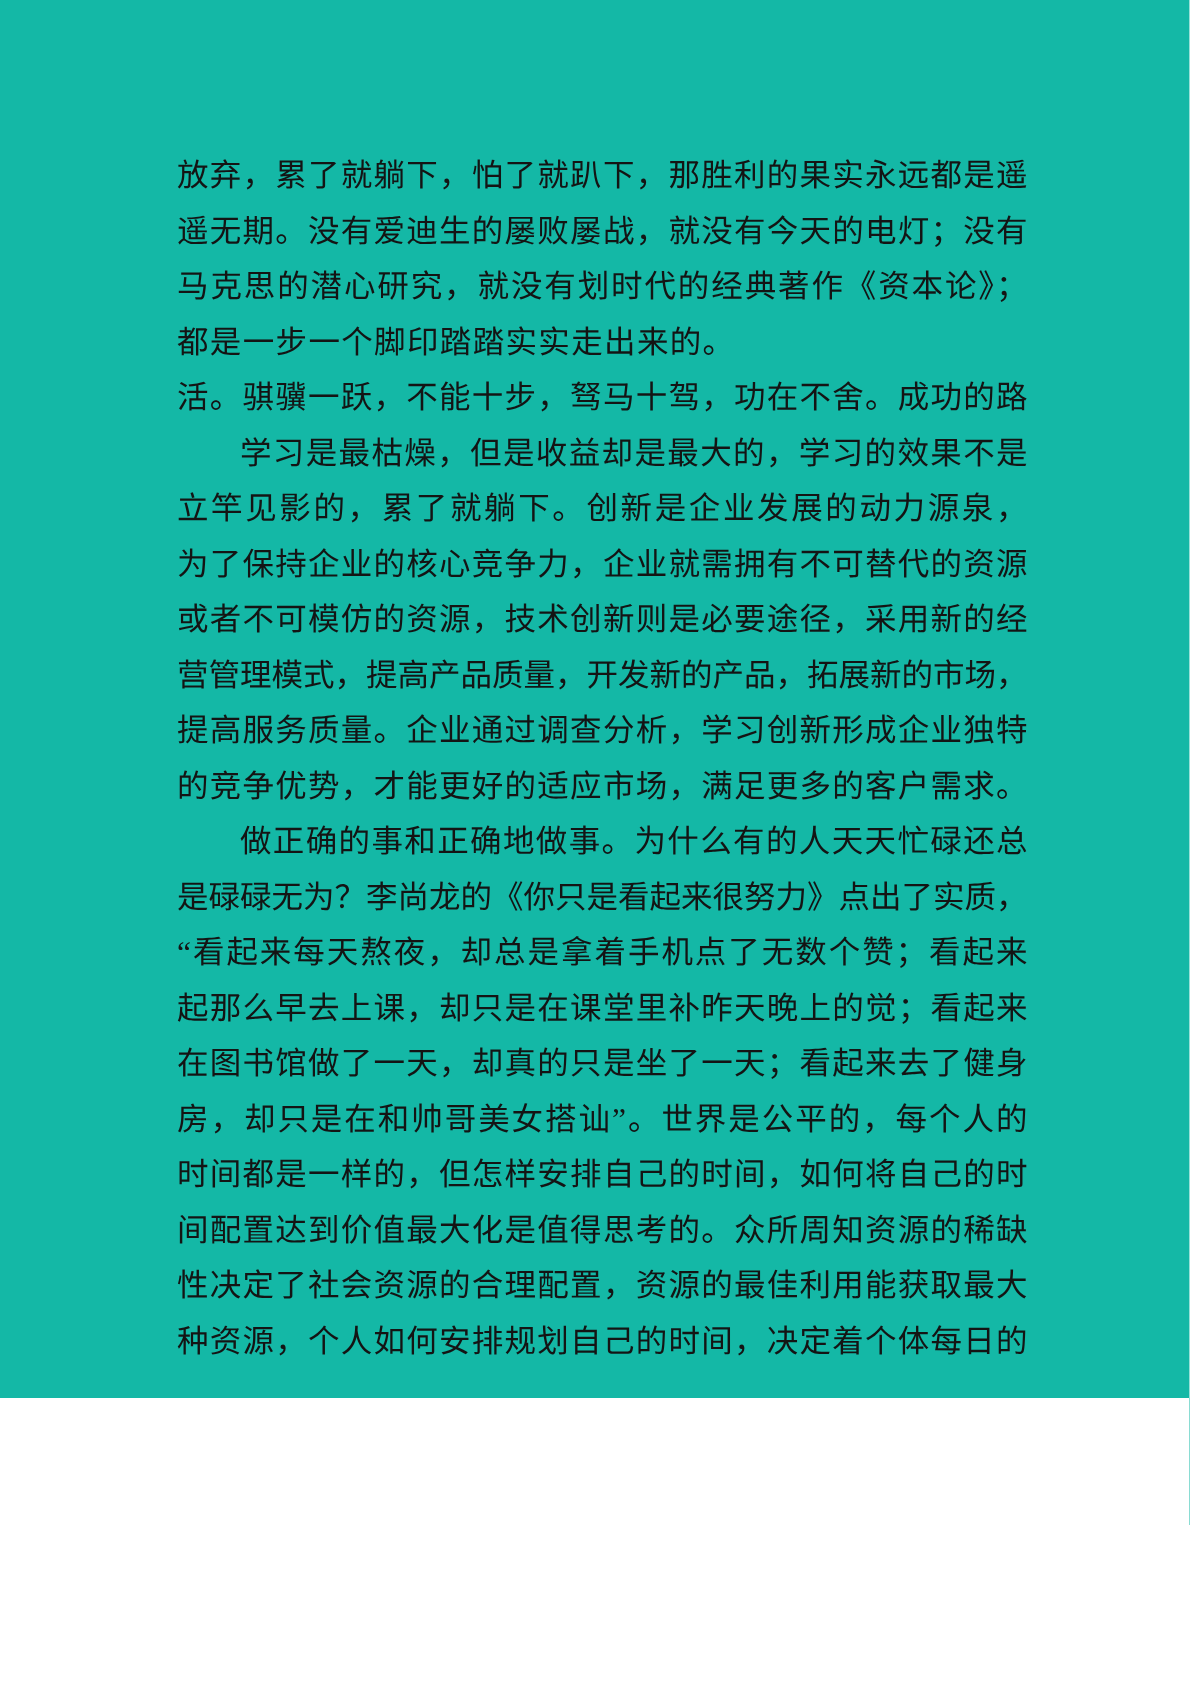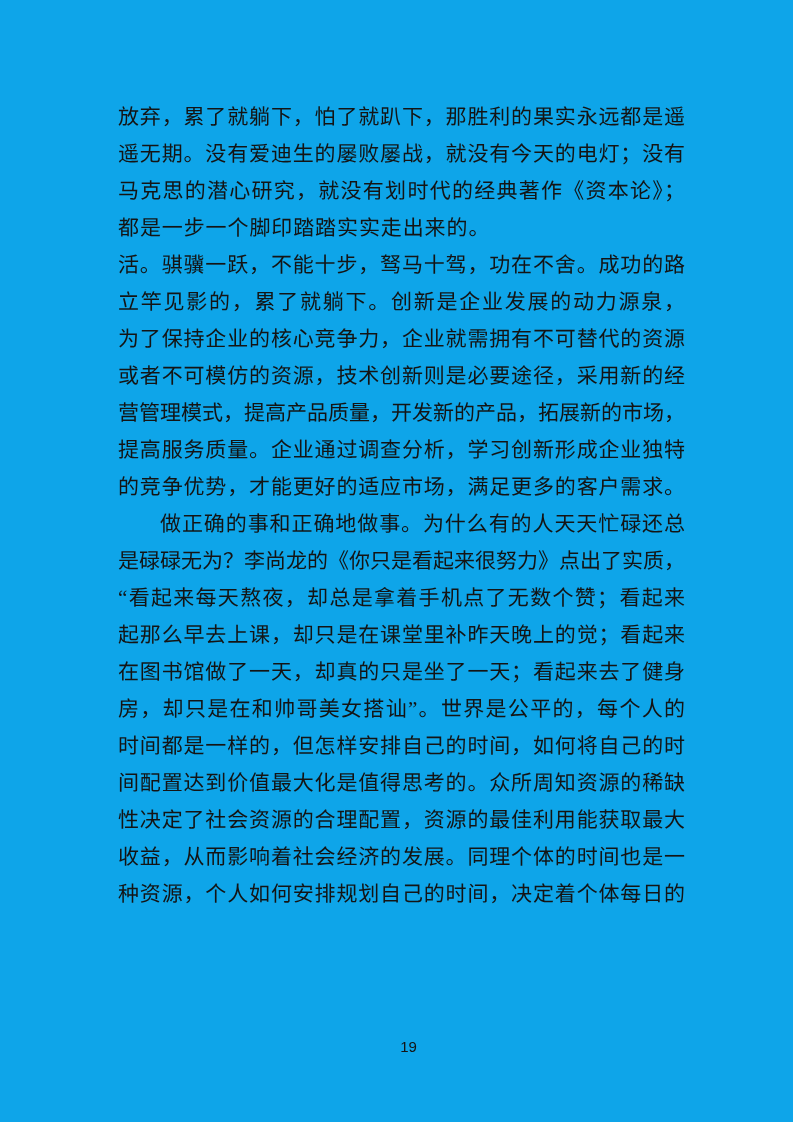--- a/index.html
+++ b/index.html
@@ -3,22 +3,22 @@
 <meta charset="utf-8">
 <style>
   html, body {
     margin: 0;
     padding: 0;
     background: #ffffff;
   }
   .page {
     position: relative;
     width: 793px;
-    height: 1122px;
-    background: #0ea5e9;
+    height: 932px;
+    background: #14b8a6;
     color: #141414;
     font-family: "Liberation Serif", "DejaVu Serif", serif;
     overflow: hidden;
   }
   .text-block {
     position: absolute;
     left: 118px;
     top: 99px;
     width: 567px;
   }
@@ -60,35 +60,35 @@
 <div class="page">
   <div class="text-block">
       <div class="paragraph">
         <div class="line">放弃，累了就躺下，怕了就趴下，那胜利的果实永远都是遥</div>
         <div class="line">遥无期。没有爱迪生的屡败屡战，就没有今天的电灯；没有</div>
         <div class="line">马克思的潜心研究，就没有划时代的经典著作《资本论》；</div>
         <div class="line short">都是一步一个脚印踏踏实实走出来的。</div>
         <div class="line">活。骐骥一跃，不能十步，驽马十驾，功在不舍。成功的路</div>
       </div>
       <div class="paragraph">
+        <div class="line indent">学习是最枯燥，但是收益却是最大的，学习的效果不是</div>
         <div class="line">立竿见影的，累了就躺下。创新是企业发展的动力源泉，</div>
         <div class="line">为了保持企业的核心竞争力，企业就需拥有不可替代的资源</div>
         <div class="line">或者不可模仿的资源，技术创新则是必要途径，采用新的经</div>
         <div class="line">营管理模式，提高产品质量，开发新的产品，拓展新的市场，</div>
         <div class="line">提高服务质量。企业通过调查分析，学习创新形成企业独特</div>
         <div class="line">的竞争优势，才能更好的适应市场，满足更多的客户需求。</div>
       </div>
       <div class="paragraph">
         <div class="line indent">做正确的事和正确地做事。为什么有的人天天忙碌还总</div>
         <div class="line">是碌碌无为？李尚龙的《你只是看起来很努力》点出了实质，</div>
         <div class="line">“看起来每天熬夜，却总是拿着手机点了无数个赞；看起来</div>
         <div class="line">起那么早去上课，却只是在课堂里补昨天晚上的觉；看起来</div>
         <div class="line">在图书馆做了一天，却真的只是坐了一天；看起来去了健身</div>
         <div class="line">房，却只是在和帅哥美女搭讪”。世界是公平的，每个人的</div>
         <div class="line">时间都是一样的，但怎样安排自己的时间，如何将自己的时</div>
         <div class="line">间配置达到价值最大化是值得思考的。众所周知资源的稀缺</div>
         <div class="line">性决定了社会资源的合理配置，资源的最佳利用能获取最大</div>
-        <div class="line">收益，从而影响着社会经济的发展。同理个体的时间也是一</div>
         <div class="line">种资源，个人如何安排规划自己的时间，决定着个体每日的</div>
       </div>
     </div>
   <div class="page-number">19</div>
 </div>
 
 </body></html>

